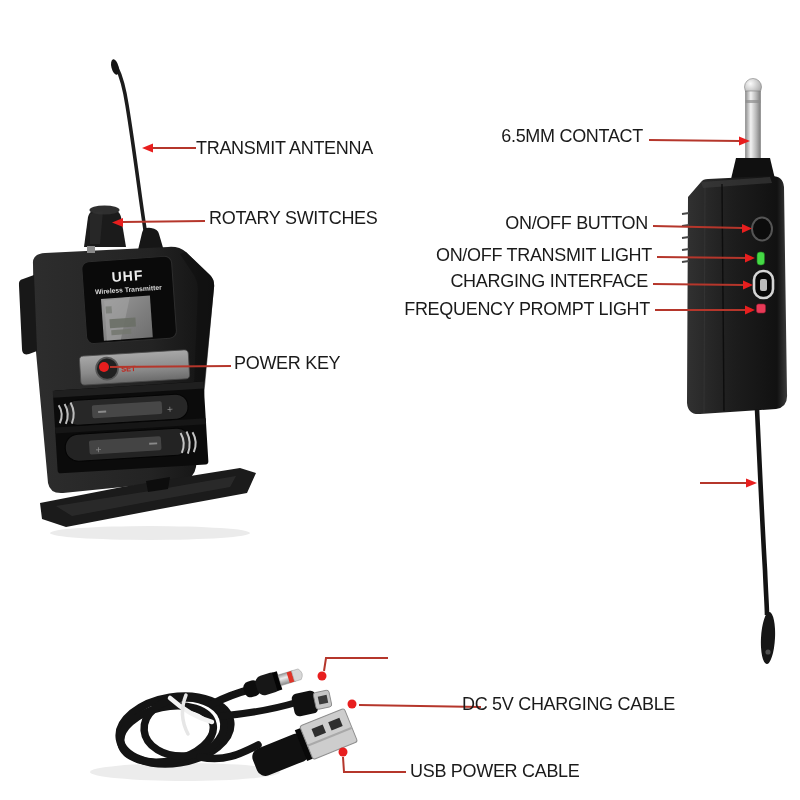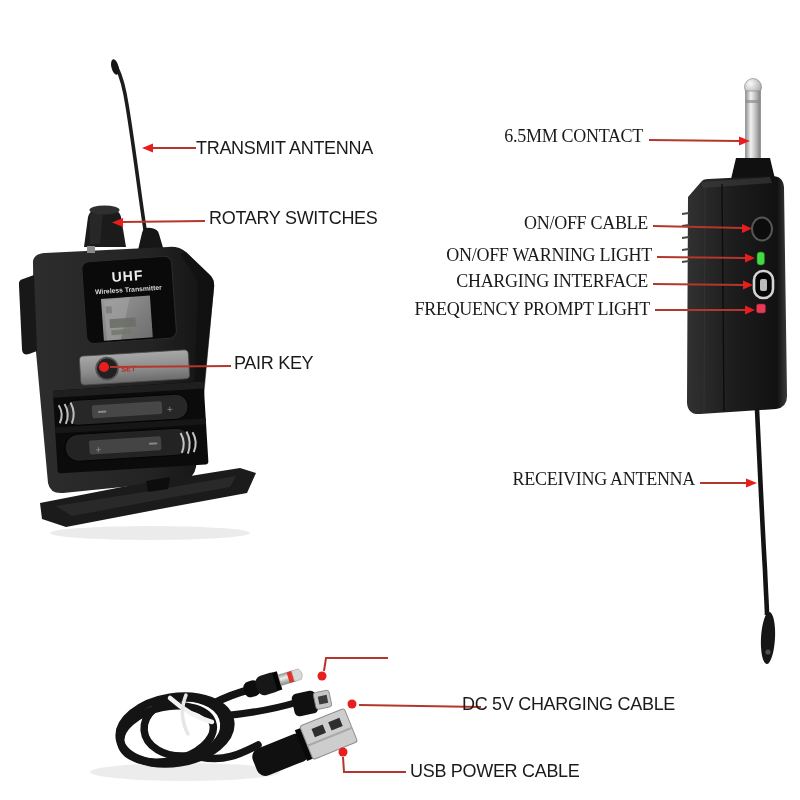--- a/index.html
+++ b/index.html
@@ -5,21 +5,21 @@
   html,body{margin:0;padding:0;background:#ffffff;}
   .scene{
     position:relative;width:800px;height:800px;background:#ffffff;
     font-family:"Liberation Sans",sans-serif;overflow:hidden;
   }
   .artwork{position:absolute;left:0;top:0;}
   .callout-label{
     position:absolute;font-size:18px;line-height:1.05;letter-spacing:-0.3px;
     color:#1a1a1a;white-space:nowrap;
   }
-  .align-right{text-align:center;font-family:Liberation Serif, serif;}
+  .align-right{text-align:center;}
   .line{stroke:#b5362b;stroke-width:2;fill:none;}
   .marker{fill:#e81e1e;}
 </style>
 </head>
 <body>
 
 <div class="scene">
 
 <svg class="artwork" width="800" height="800" viewBox="0 0 800 800">
   <defs>
@@ -260,32 +260,31 @@
       <polyline class="line" points="406,772 344,772 343,757"></polyline>
       <circle class="marker" cx="343" cy="752" r="4.5"></circle>
     </g>
   </g>
 </svg>
 
 <div class="callout-label" style="left:209px;top:209px">ROTARY SWITCHES</div>
 
 <div class="callout-label" style="left:196px;top:139px">TRANSMIT ANTENNA</div>
 
-<div class="callout-label" style="left:234px;top:354px">PAIR KEY</div>
+<div class="callout-label" style="left:234px;top:354px">POWER KEY</div>
 
 <div class="callout-label align-right" style="right:157px;top:127px">6.5MM CONTACT</div>
 
-<div class="callout-label align-right" style="right:152px;top:214px">ON/OFF CABLE</div>
-
-<div class="callout-label align-right" style="right:148px;top:246px">ON/OFF WARNING LIGHT</div>
+<div class="callout-label align-right" style="right:152px;top:214px">ON/OFF BUTTON</div>
+
+<div class="callout-label align-right" style="right:148px;top:246px">ON/OFF TRANSMIT LIGHT</div>
 
 <div class="callout-label align-right" style="right:150px;top:300px">FREQUENCY PROMPT LIGHT</div>
 
 <div class="callout-label align-right" style="right:152px;top:272px">CHARGING INTERFACE</div>
 
-<div class="callout-label align-right" style="right:105px;top:470px">RECEIVING ANTENNA</div>
 
 
 <div class="callout-label" style="left:462px;top:695px">DC 5V CHARGING CABLE</div>
 
 <div class="callout-label" style="left:410px;top:762px">USB POWER CABLE</div>
 
 </div>
 
 </body></html>

